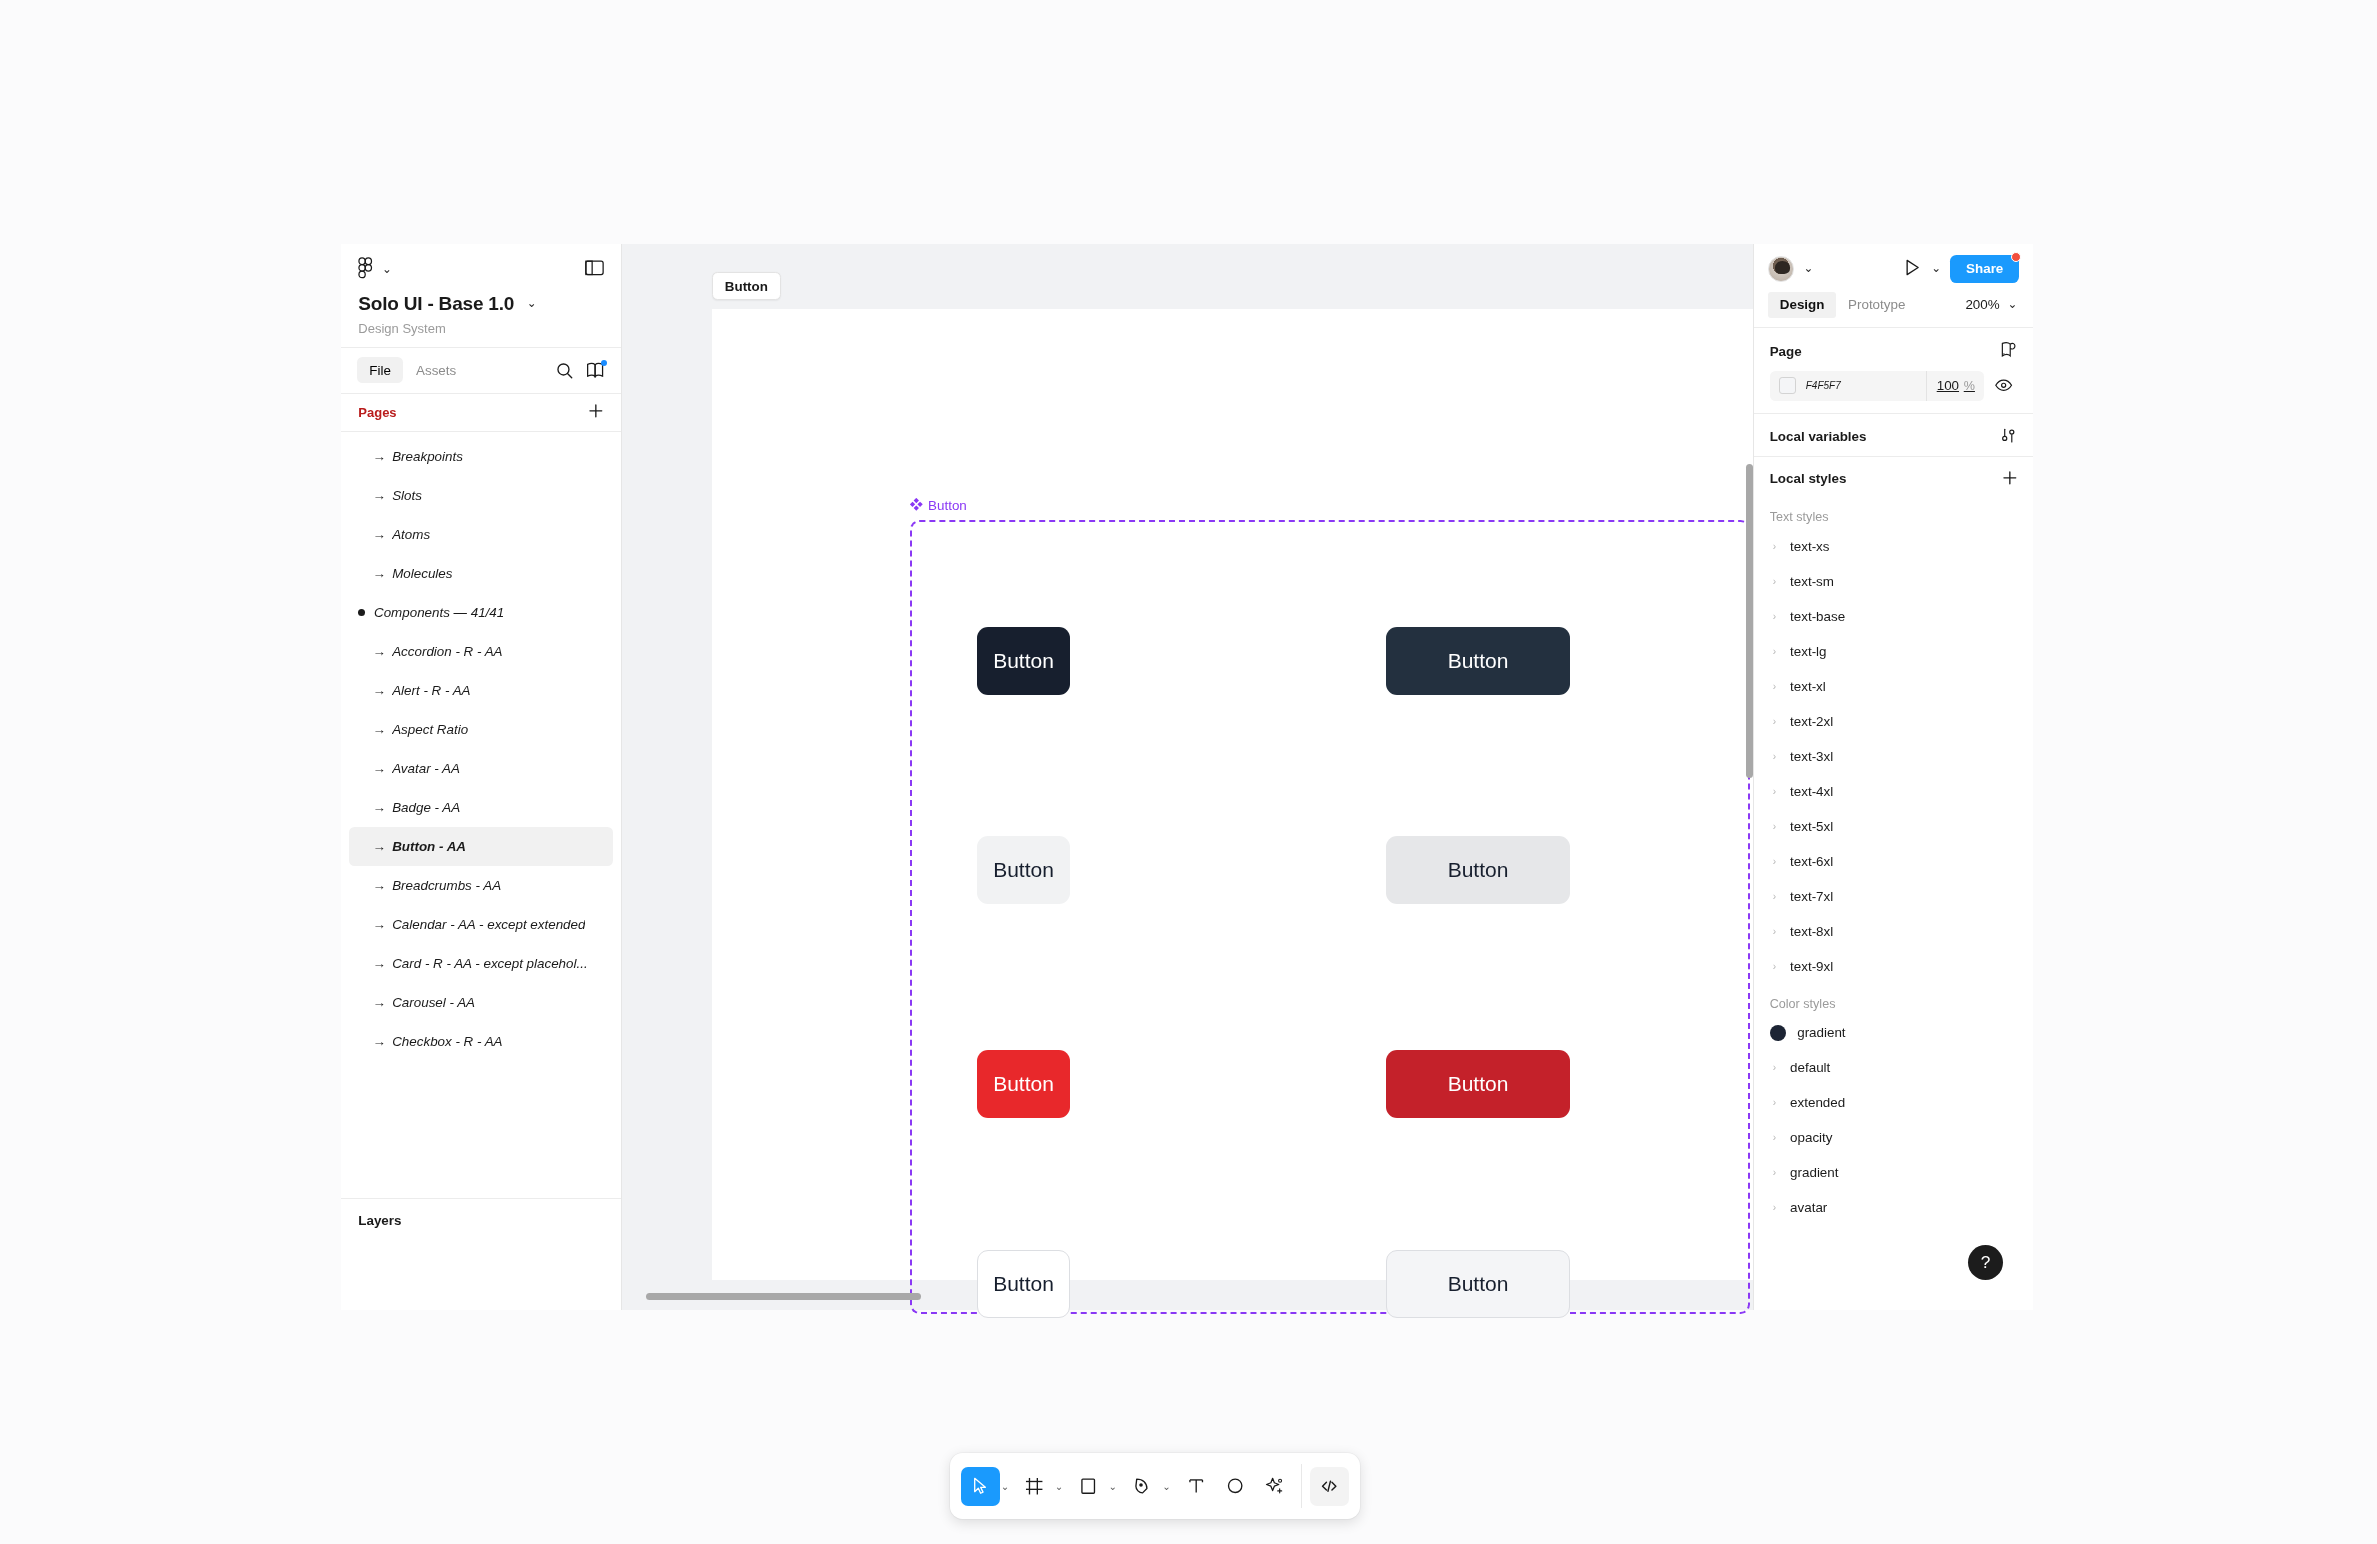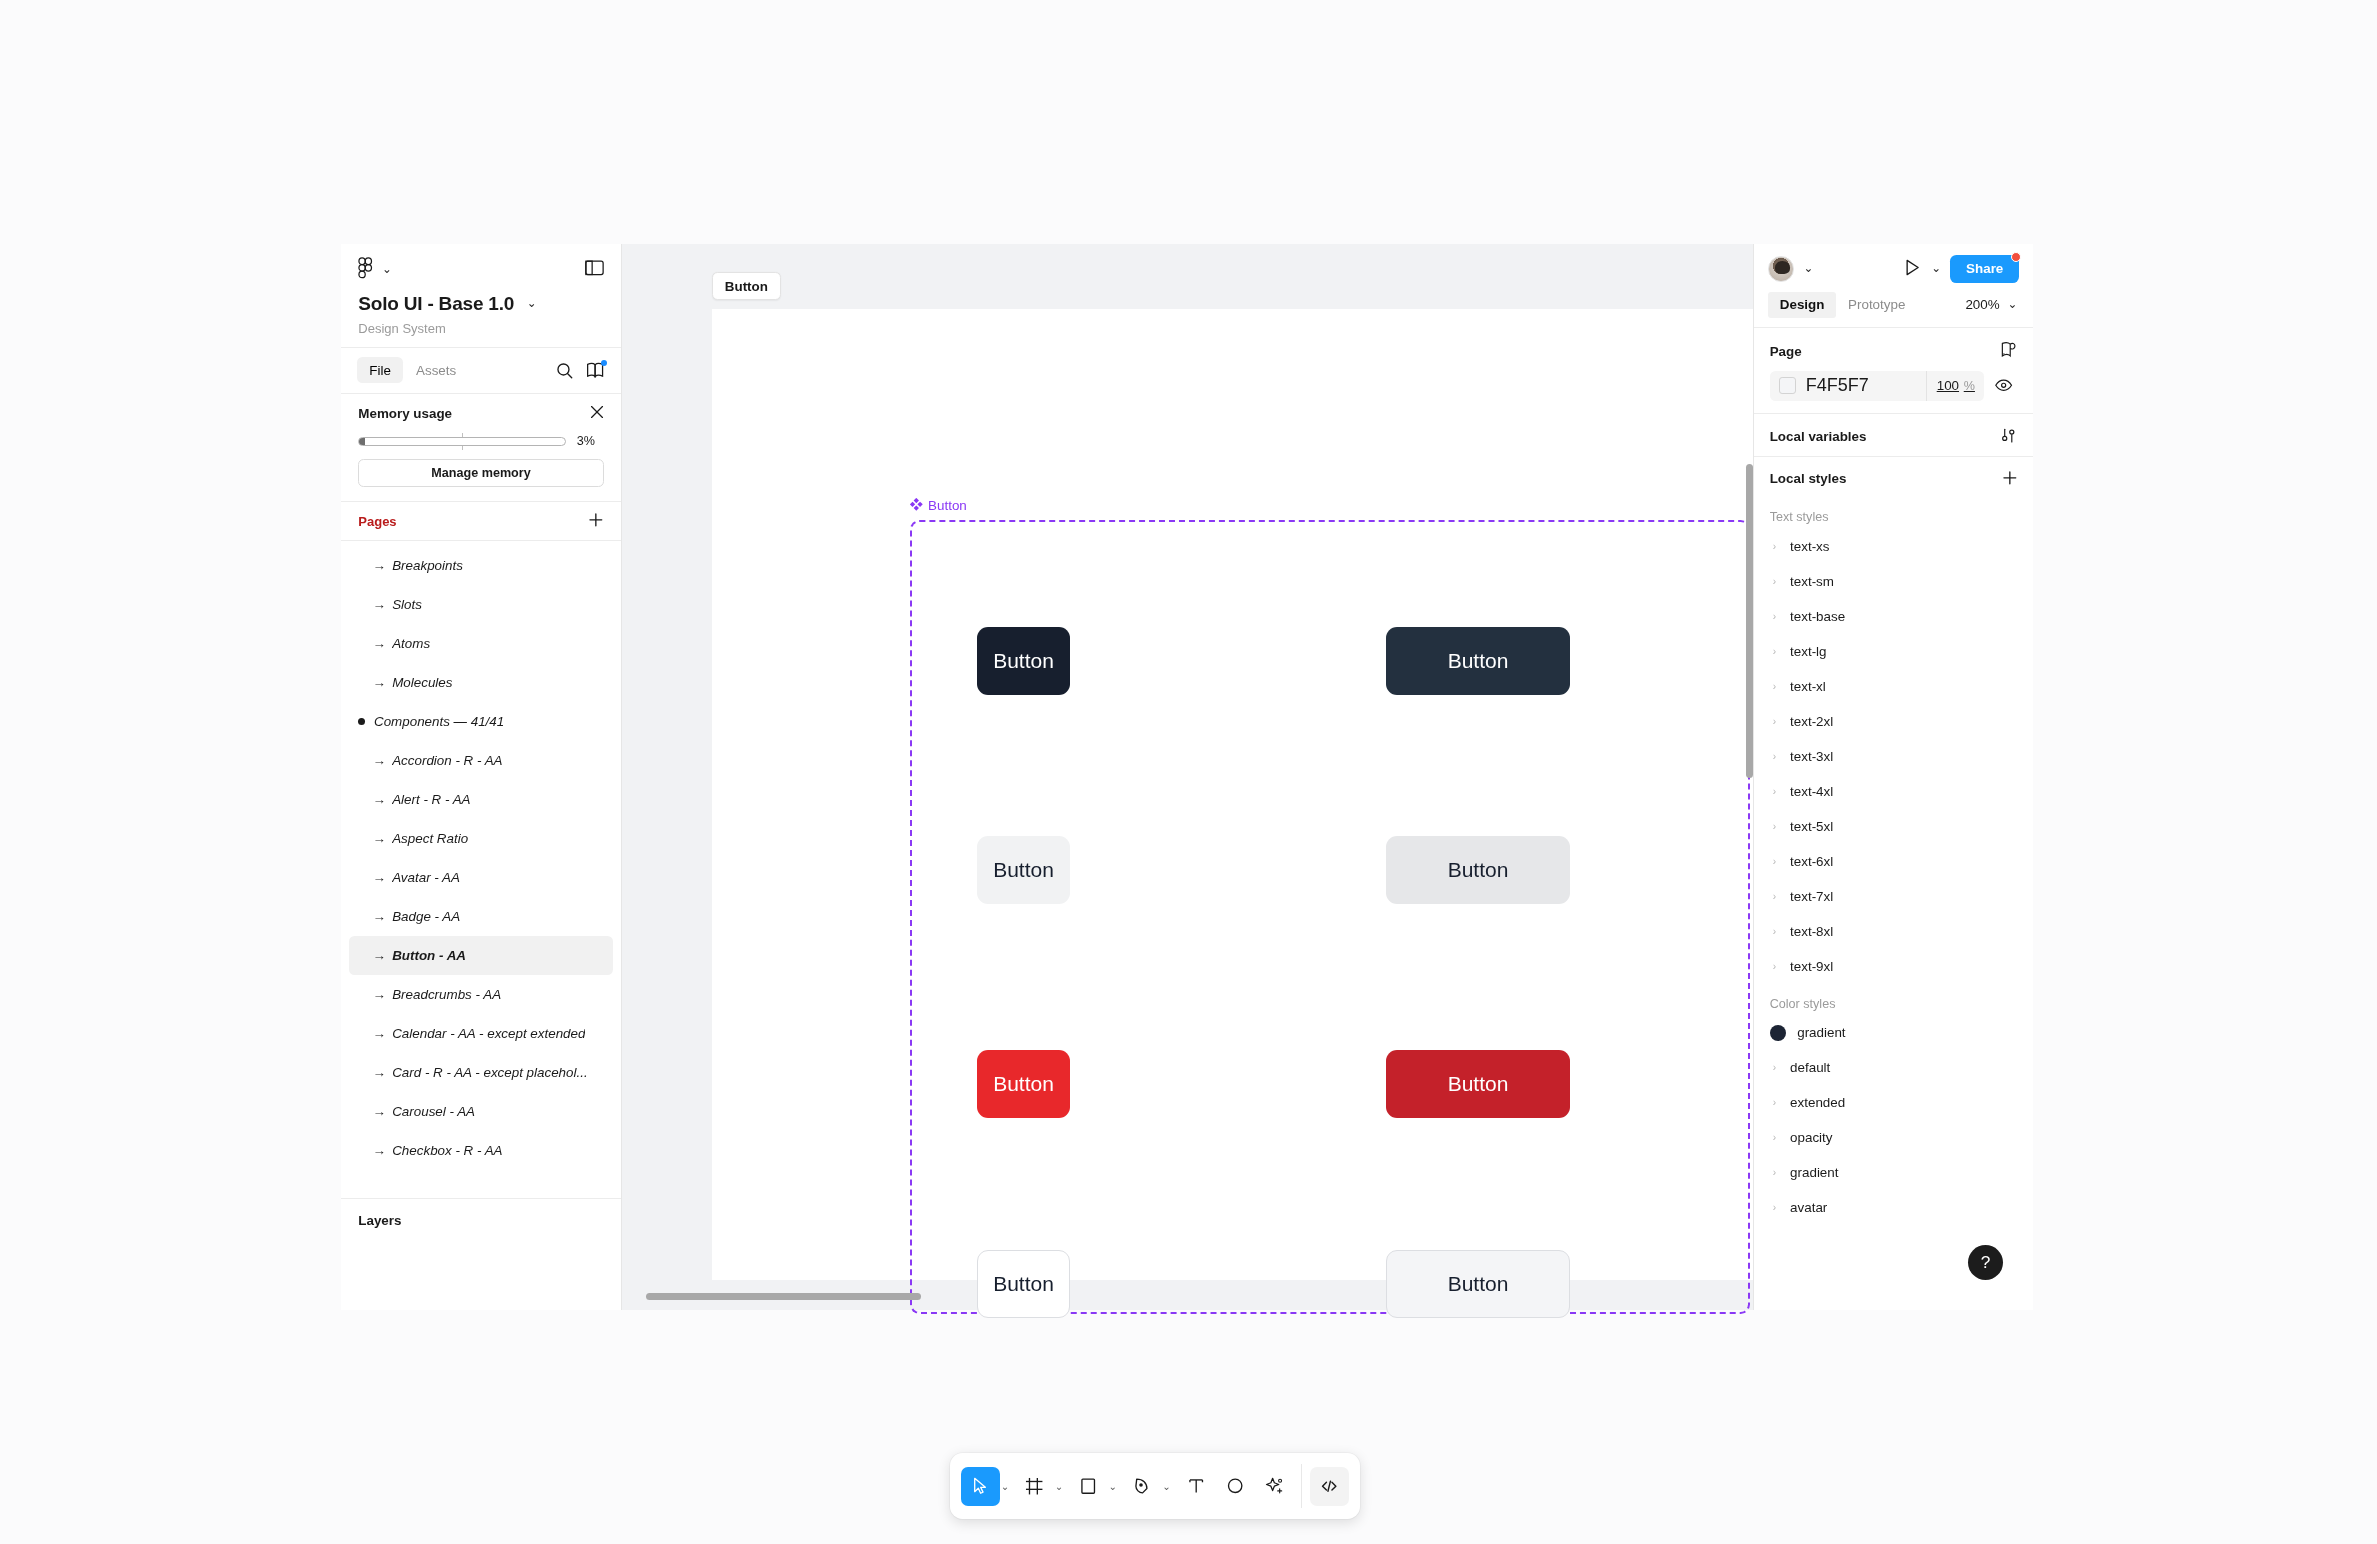--- a/index.html
+++ b/index.html
@@ -267,21 +267,21 @@
   }
   .fill-chip {
     display: flex; align-items: center; gap: 9.4px;
     background: #f5f5f5; border-radius: 5.5px 0 0 5.5px;
     height: 30px; padding: 0 9.4px; flex: 1;
   }
   .swatch {
     width: 17.3px; height: 17.3px; border-radius: 3.1px;
     background: #F4F5F7; border: 0.8px solid #d3d3d3;
   }
-  .hexval { font-size: 18px; color: #1a1a1a; }
+  .hexval { font-size: 10px; color: #1a1a1a; font-style: italic; }
   .opacity-chip {
     display: flex; align-items: center; gap: 4.7px;
     background: #f5f5f5; border-radius: 0 5.5px 5.5px 0;
     border-left: 0.8px solid #e3e3e3;
     height: 30px; padding: 0 9.4px;
     font-size: 13.4px; color: #1a1a1a; text-decoration: underline;
   }
   .opacity-chip .pct { color: #9a9a9a; font-size: 12.6px; }
   .eye-btn { padding: 0 4.7px 0 11px; cursor: pointer; display:flex; }
 
@@ -407,40 +407,20 @@
       </span>
       <span class="sb-tabicon">
         <svg width="19" height="17.3" viewBox="0 0 24 22">
           <path d="M2 3 C6 1.2 9.5 1.6 11.5 3.4 L11.5 18.4 C9.5 16.6 6 16.2 2 18 Z" fill="none" stroke="#1a1a1a" stroke-width="1.6"></path>
           <path d="M21 3 C17 1.2 13.5 1.6 11.5 3.4 L11.5 18.4 C13.5 16.6 17 16.2 21 18 Z" fill="none" stroke="#1a1a1a" stroke-width="1.6"></path>
         </svg>
         <span class="dot-blue"></span>
       </span>
     </div>
 
-    <div class="mem">
-      <div class="mem-head">
-        <span>Memory usage</span>
-        <span>
-          <svg width="14" height="14" viewBox="0 0 18 18">
-            <line x1="2" y1="2" x2="16" y2="16" stroke="#1a1a1a" stroke-width="1.6" stroke-linecap="round"></line>
-            <line x1="16" y1="2" x2="2" y2="16" stroke="#1a1a1a" stroke-width="1.6" stroke-linecap="round"></line>
-          </svg>
-        </span>
-      </div>
-      <div class="mem-bar-row">
-        <div class="mem-bar">
-          <div class="fill" style="width: 3%;"></div>
-          <div class="tick t1"></div>
-          <div class="tick t2"></div>
-        </div>
-        <span class="mem-pct">3%</span>
-      </div>
-      <button class="mem-btn">Manage memory</button>
-    </div>
 
     <div class="pages-head">
       <span>Pages</span>
       <span>
         <svg width="15.7" height="15.7" viewBox="0 0 20 20">
           <line x1="10" y1="2.5" x2="10" y2="17.5" stroke="#1a1a1a" stroke-width="1.7" stroke-linecap="round"></line>
           <line x1="2.5" y1="10" x2="17.5" y2="10" stroke="#1a1a1a" stroke-width="1.7" stroke-linecap="round"></line>
         </svg>
       </span>
     </div>

